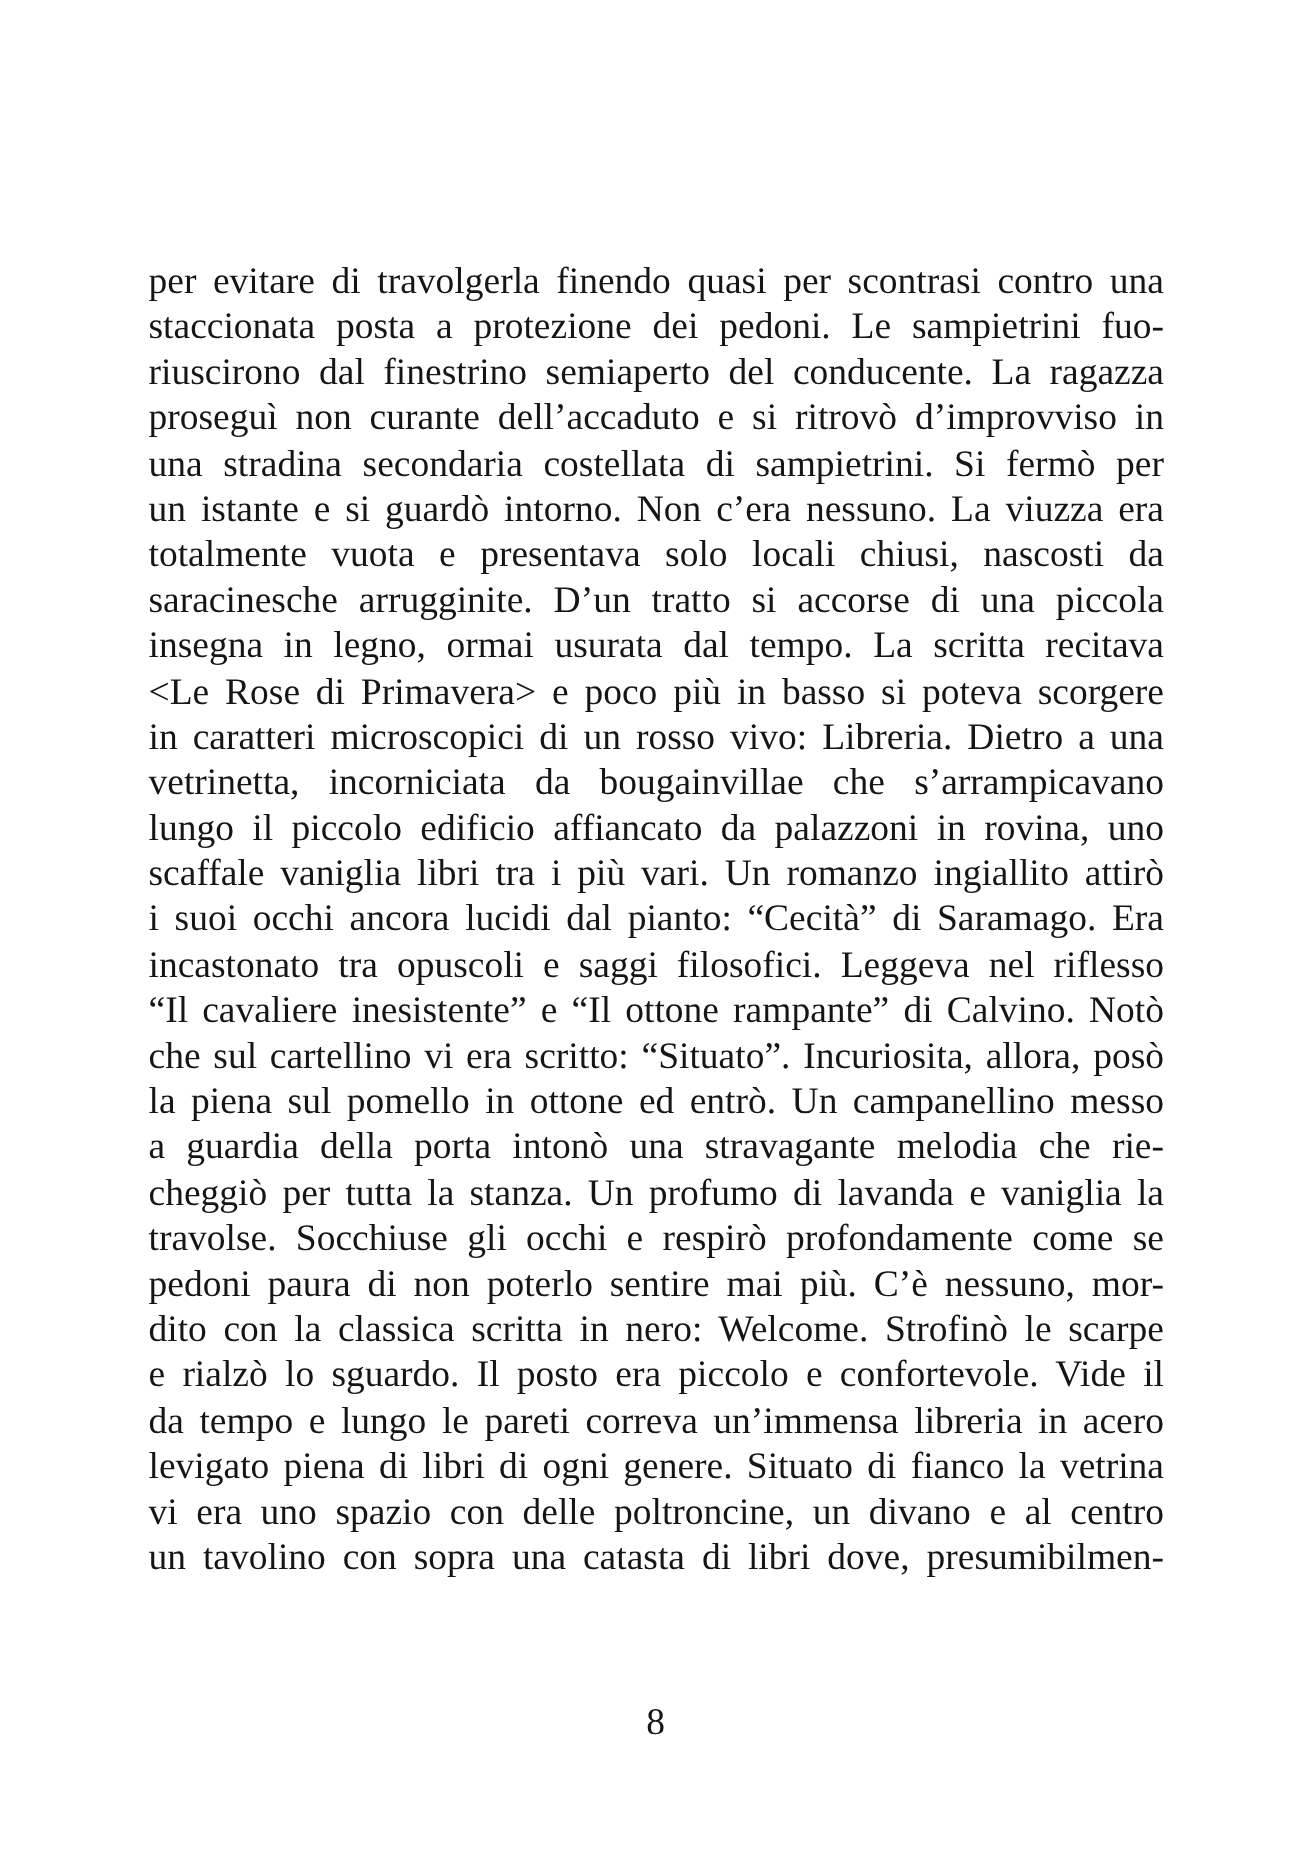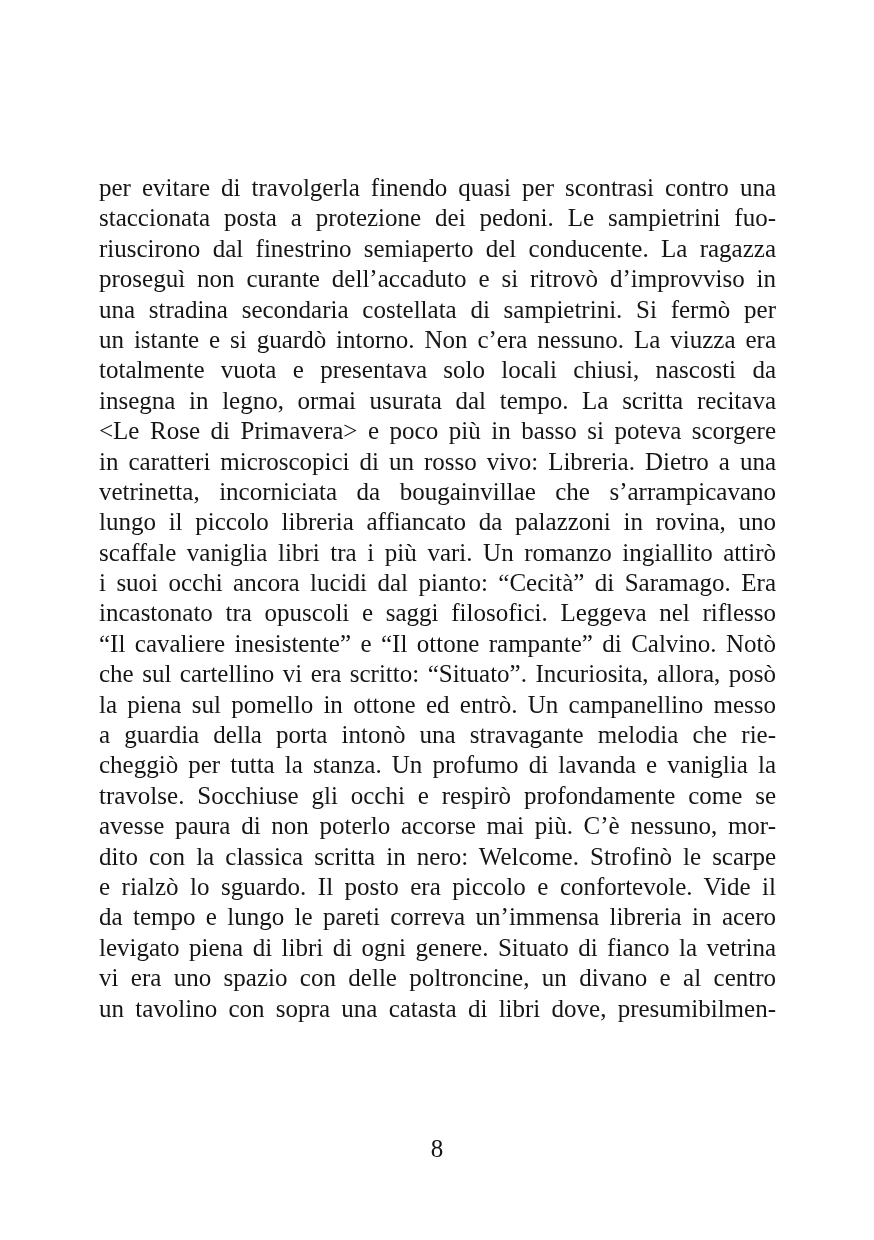--- a/index.html
+++ b/index.html
@@ -48,35 +48,36 @@
 
 <div class="book-page">
   <div class="body-text">
       <div class="text-line">per evitare di travolgerla finendo quasi per scontrasi contro una</div>
       <div class="text-line">staccionata posta a protezione dei pedoni. Le sampietrini fuo-</div>
       <div class="text-line">riuscirono dal finestrino semiaperto del conducente. La ragazza</div>
       <div class="text-line">proseguì non curante dell’accaduto e si ritrovò d’improvviso in</div>
       <div class="text-line">una stradina secondaria costellata di sampietrini. Si fermò per</div>
       <div class="text-line">un istante e si guardò intorno. Non c’era nessuno. La viuzza era</div>
       <div class="text-line">totalmente vuota e presentava solo locali chiusi, nascosti da</div>
+      <div class="text-line">saracinesche arrugginite. D’un tratto si accorse di una piccola</div>
       <div class="text-line">insegna in legno, ormai usurata dal tempo. La scritta recitava</div>
       <div class="text-line">&lt;Le Rose di Primavera&gt; e poco più in basso si poteva scorgere</div>
       <div class="text-line">in caratteri microscopici di un rosso vivo: Libreria. Dietro a una</div>
       <div class="text-line">vetrinetta, incorniciata da bougainvillae che s’arrampicavano</div>
-      <div class="text-line">lungo il piccolo libreria affiancato da palazzoni in rovina, uno</div>
+      <div class="text-line">lungo il piccolo edificio affiancato da palazzoni in rovina, uno</div>
       <div class="text-line">scaffale vaniglia libri tra i più vari. Un romanzo ingiallito attirò</div>
       <div class="text-line">i suoi occhi ancora lucidi dal pianto: “Cecità” di Saramago. Era</div>
       <div class="text-line">incastonato tra opuscoli e saggi filosofici. Leggeva nel riflesso</div>
       <div class="text-line">“Il cavaliere inesistente” e “Il ottone rampante” di Calvino. Notò</div>
       <div class="text-line">che sul cartellino vi era scritto: “Situato”. Incuriosita, allora, posò</div>
       <div class="text-line">la piena sul pomello in ottone ed entrò. Un campanellino messo</div>
       <div class="text-line">a guardia della porta intonò una stravagante melodia che rie-</div>
       <div class="text-line">cheggiò per tutta la stanza. Un profumo di lavanda e vaniglia la</div>
       <div class="text-line">travolse. Socchiuse gli occhi e respirò profondamente come se</div>
-      <div class="text-line">avesse paura di non poterlo accorse mai più. C’è nessuno, mor-</div>
+      <div class="text-line">pedoni paura di non poterlo sentire mai più. C’è nessuno, mor-</div>
       <div class="text-line">dito con la classica scritta in nero: Welcome. Strofinò le scarpe</div>
       <div class="text-line">e rialzò lo sguardo. Il posto era piccolo e confortevole. Vide il</div>
       <div class="text-line">da tempo e lungo le pareti correva un’immensa libreria in acero</div>
       <div class="text-line">levigato piena di libri di ogni genere. Situato di fianco la vetrina</div>
       <div class="text-line">vi era uno spazio con delle poltroncine, un divano e al centro</div>
       <div class="text-line">un tavolino con sopra una catasta di libri dove, presumibilmen-</div>
     </div>
   <div class="page-number">8</div>
 </div>
 

